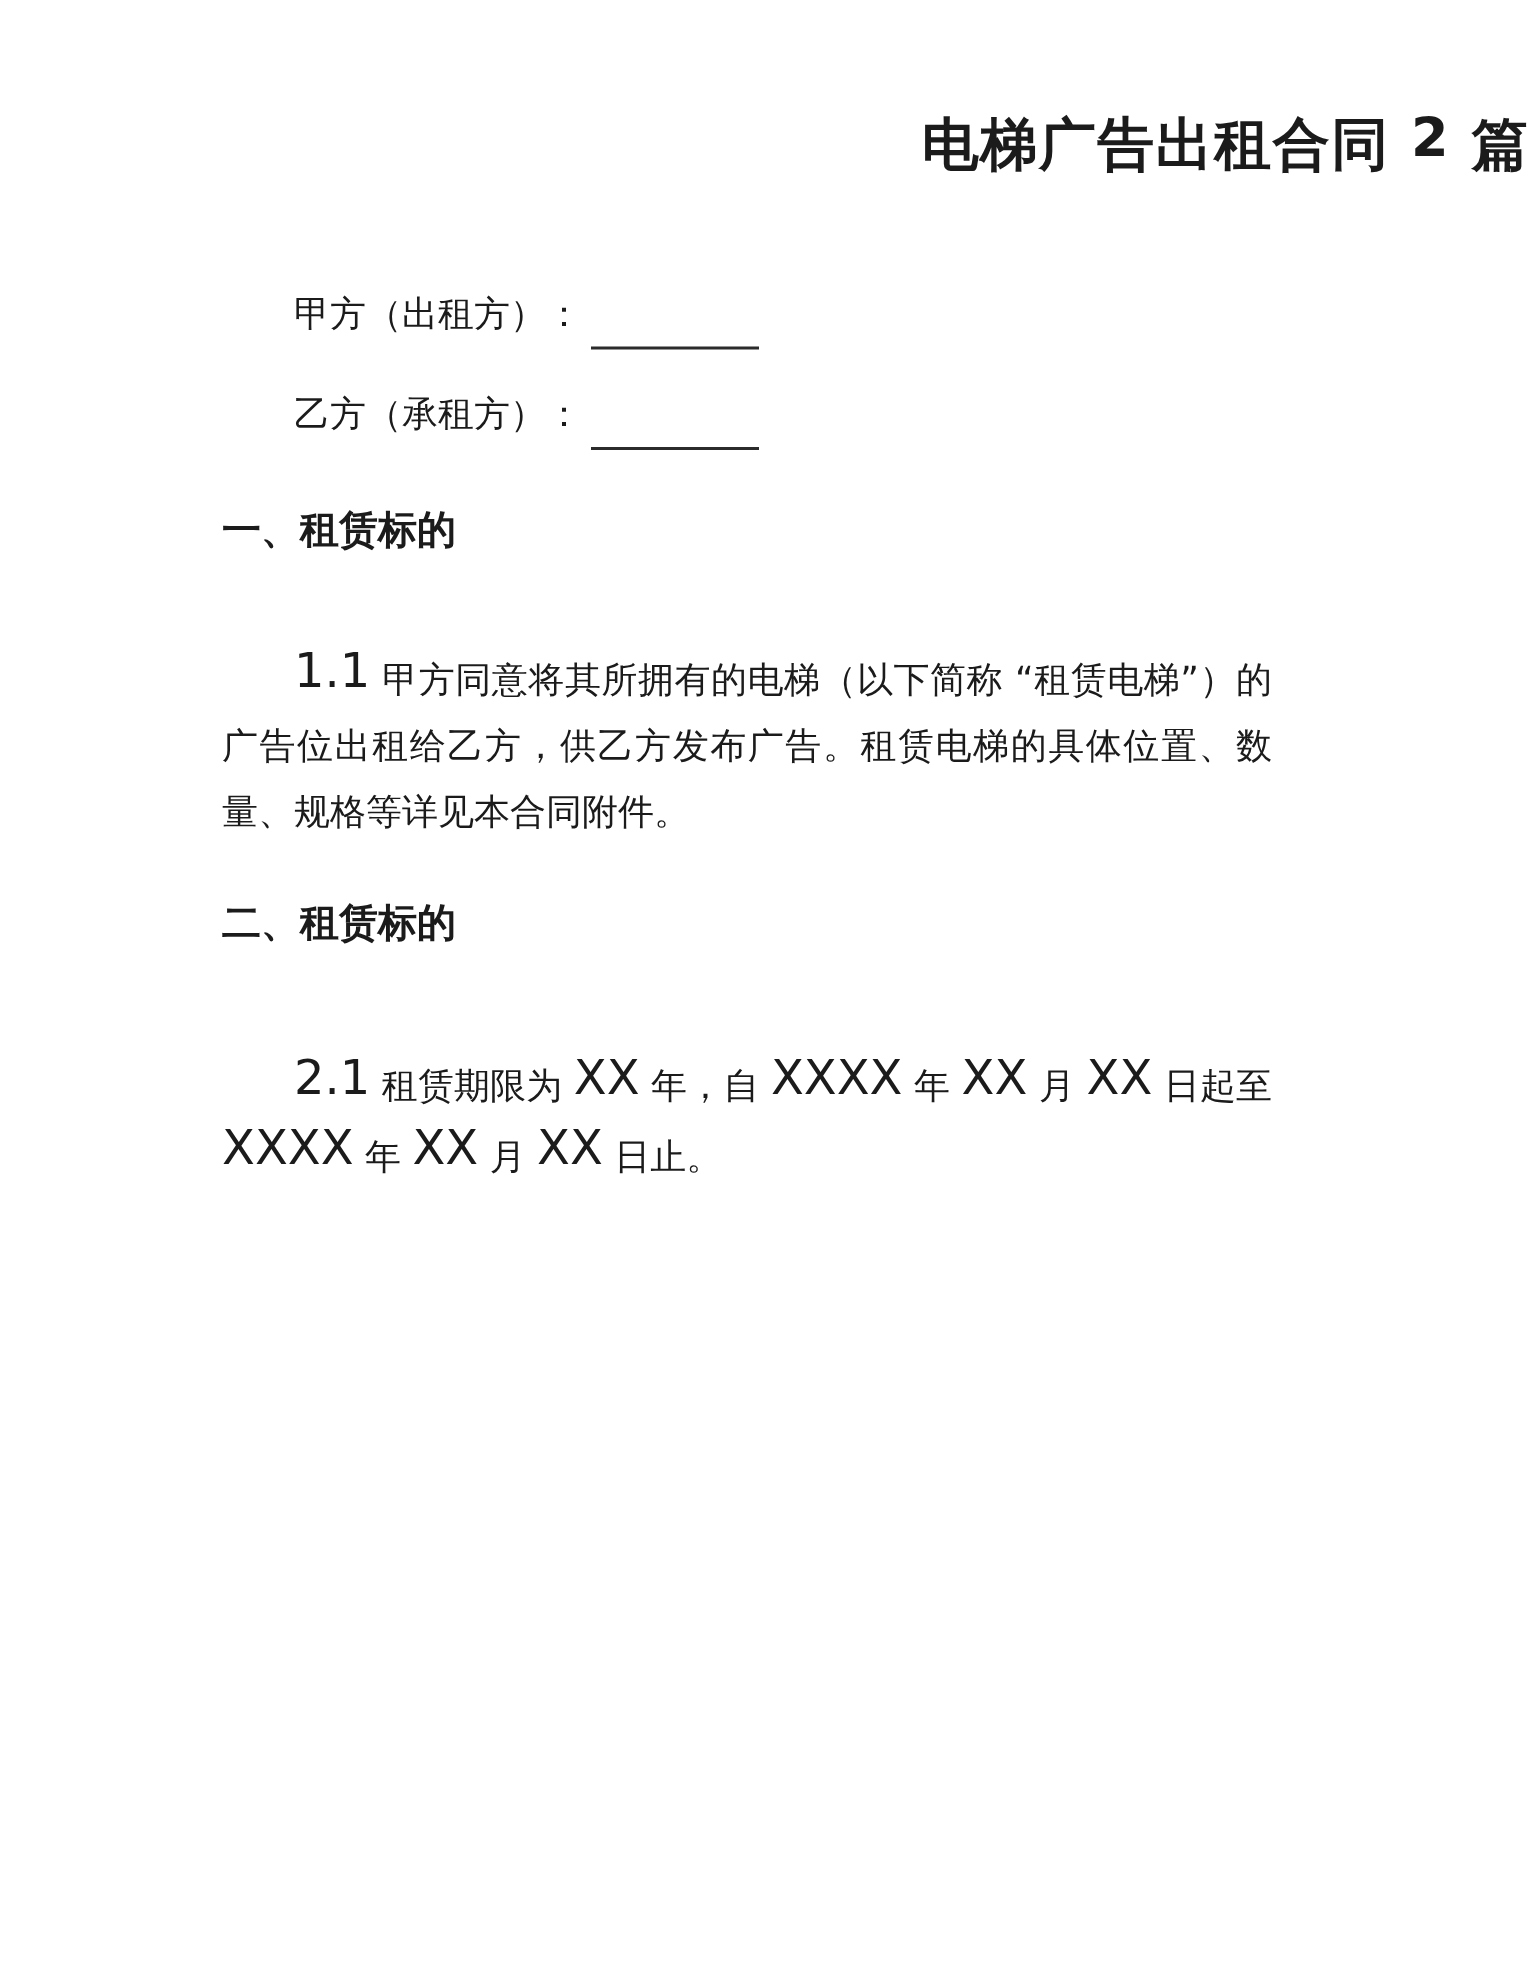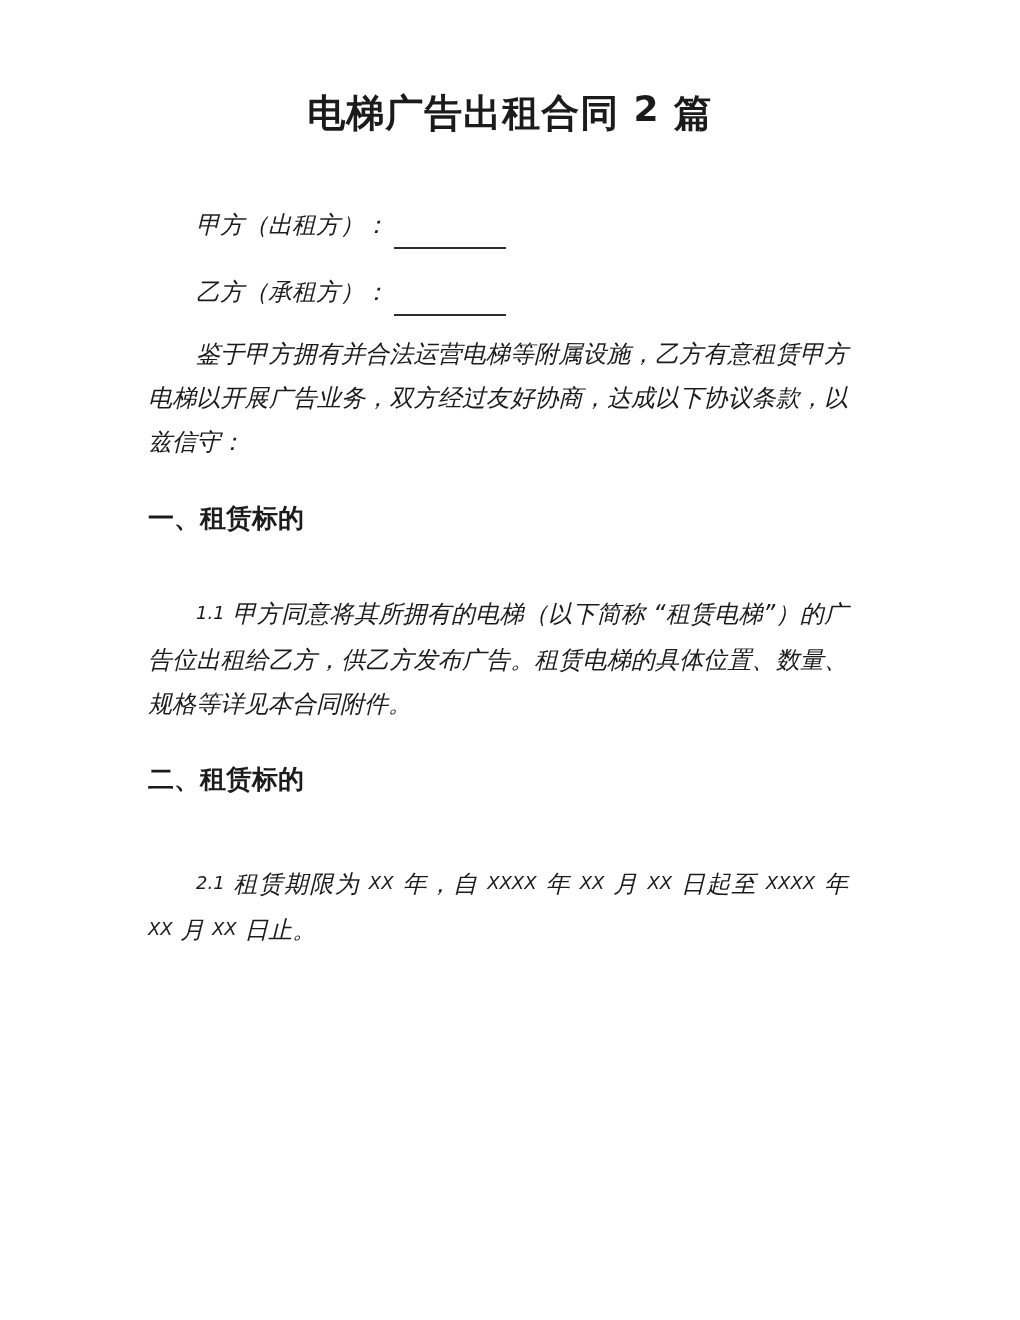--- a/index.html
+++ b/index.html
@@ -12,41 +12,41 @@
     -webkit-font-smoothing: antialiased;
   }
   .doc {
     width: 1020px;
     height: 1320px;
     background: #ffffff;
     overflow: hidden;
   }
   
   .title {
-    padding-top: 84px;
-    text-align: center;
+    padding-top: 67px;
+    text-align: right;
     font-size: 38px;
     font-weight: 700;
     line-height: 58px;
     letter-spacing: 1px;
   }
   .title .lat { font-size: 36px; top: -5px; font-weight: 700; }
   
   .inner {
     margin-left: 148px;
     width: 700px;
   }
   .pian {
     margin-top: 104px;
     font-size: 30px;
     font-weight: 700;
     line-height: 52px;
   }
   .pian .lat { font-size: 37px; top: -2px; font-weight: 700; }
-  p { margin: 0; font-style: italic; }
+  p { margin: 0; }
   .party {
     margin-top: 60px;
     font-size: 24px;
     line-height: 44px;
     text-indent: 2em;
     white-space: nowrap;
   }
   .party + .party { margin-top: 21px; }
   .blank {
     display: inline-block;
@@ -69,37 +69,36 @@
   }
   .sec2 { margin-top: 31px; }
   .clause { margin-top: 52px; }
   .clause2 { margin-top: 61px; }
   
   .lat {
     font-family: "DejaVu Sans", sans-serif;
     position: relative;
     top: -3px;
   }
-  .body .lat { font-size: 18px; }
+  .body .lat { font-size: 32px; }
 </style>
 </head>
 <body>
 
 <div class="doc">
 
   <div class="title"><span class="cn">电梯广告出租合同 </span><span class="lat">2</span><span class="cn"> 篇</span></div>
 
   <div class="inner">
 
 
     <p class="party"><span>甲方（出租方）：</span><span class="blank">&nbsp;</span></p>
 
     <p class="party"><span>乙方（承租方）：</span><span class="blank">&nbsp;</span></p>
 
-    <p class="body indent preamble">鉴于甲方拥有并合法运营电梯等附属设施，乙方有意租赁甲方电梯以开展广告业务，双方经过友好协商，达成以下协议条款，以兹信守：</p>
 
     <h3 class="sec">一、租赁标的</h3>
 
     <p class="body indent clause"><span class="lat">1.1</span><span class="cn"> 甲方同意将其所拥有的电梯（以下简称 “租赁电梯”）的广告位出租给乙方，供乙方发布广告。租赁电梯的具体位置、数量、规格等详见本合同附件。</span></p>
 
     <h3 class="sec sec2">二、租赁标的</h3>
 
     <p class="body indent clause clause2"><span class="lat">2.1</span><span class="cn"> 租赁期限为 </span><span class="lat">XX</span><span class="cn"> 年，自 </span><span class="lat">XXXX</span><span class="cn"> 年 </span><span class="lat">XX</span><span class="cn"> 月 </span><span class="lat">XX</span><span class="cn"> 日起至 </span><span class="lat">XXXX</span><span class="cn"> 年 </span><span class="lat">XX</span><span class="cn"> 月 </span><span class="lat">XX</span><span class="cn"> 日止。</span></p>
 
   </div>

